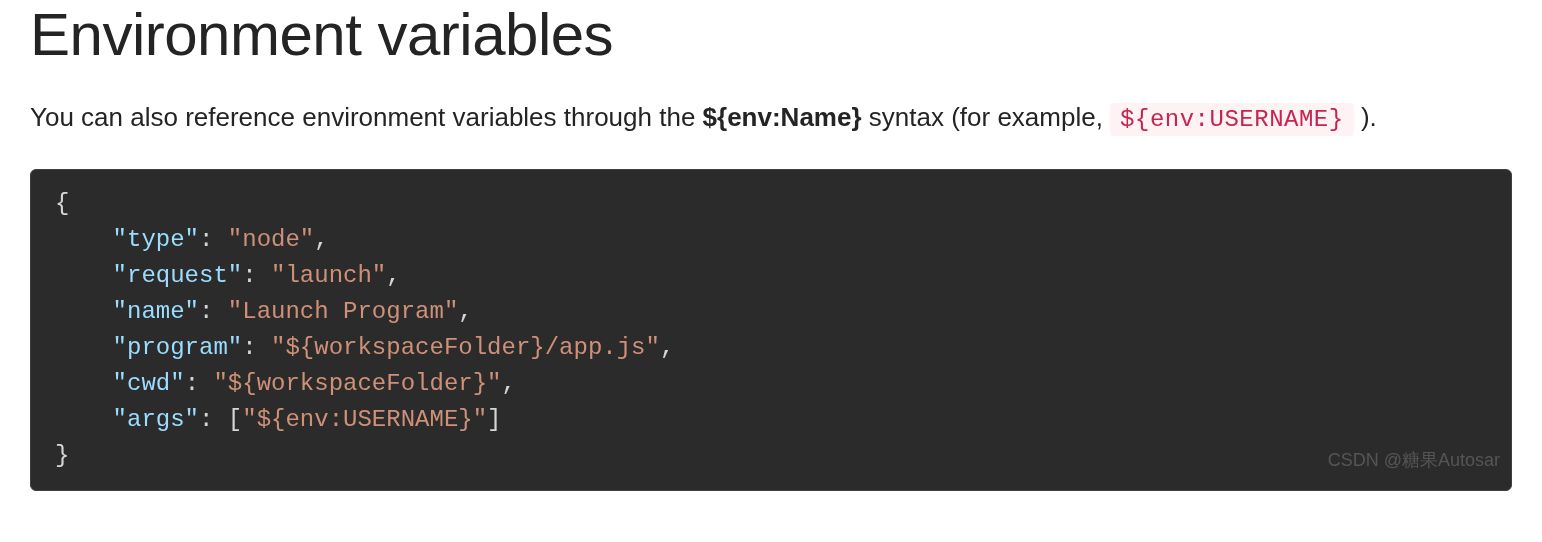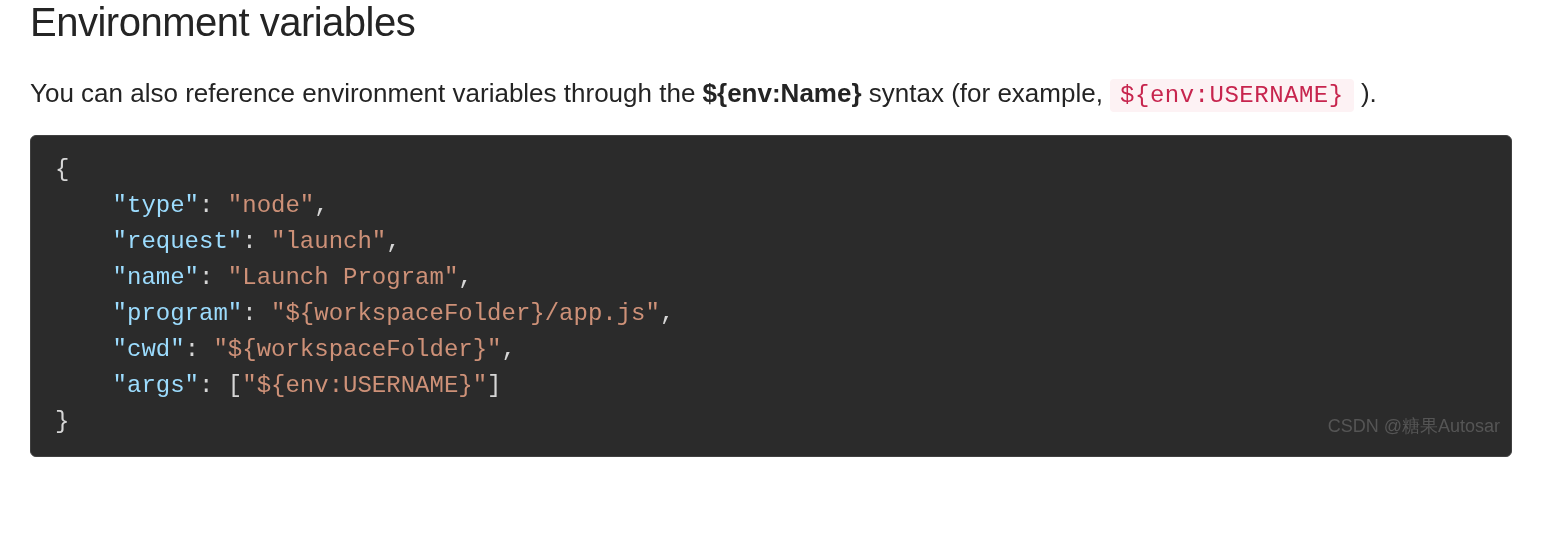--- a/index.html
+++ b/index.html
@@ -8,31 +8,31 @@
       box-sizing: border-box;
     }
     body {
       font-family: "Segoe UI", -apple-system, BlinkMacSystemFont, sans-serif;
       background: #ffffff;
       color: #242424;
       padding: 0 30px 10px 30px;
       width: 1542px;
     }
     h2 {
-      font-size: 40px;
+      font-size: 60px;
       font-weight: 400;
       color: #242424;
       margin-bottom: 28px;
       letter-spacing: -0.5px;
     }
     p.description {
       font-size: 26px;
       line-height: 1.6;
       color: #242424;
-      margin-bottom: 20px;
+      margin-bottom: 30px;
       font-weight: 400;
     }
     strong {
       font-weight: 600;
     }
     code.inline {
       font-family: Consolas, "Courier New", monospace;
       background: #fdf2f4;
       color: #c7254e;
       padding: 3px 10px;

